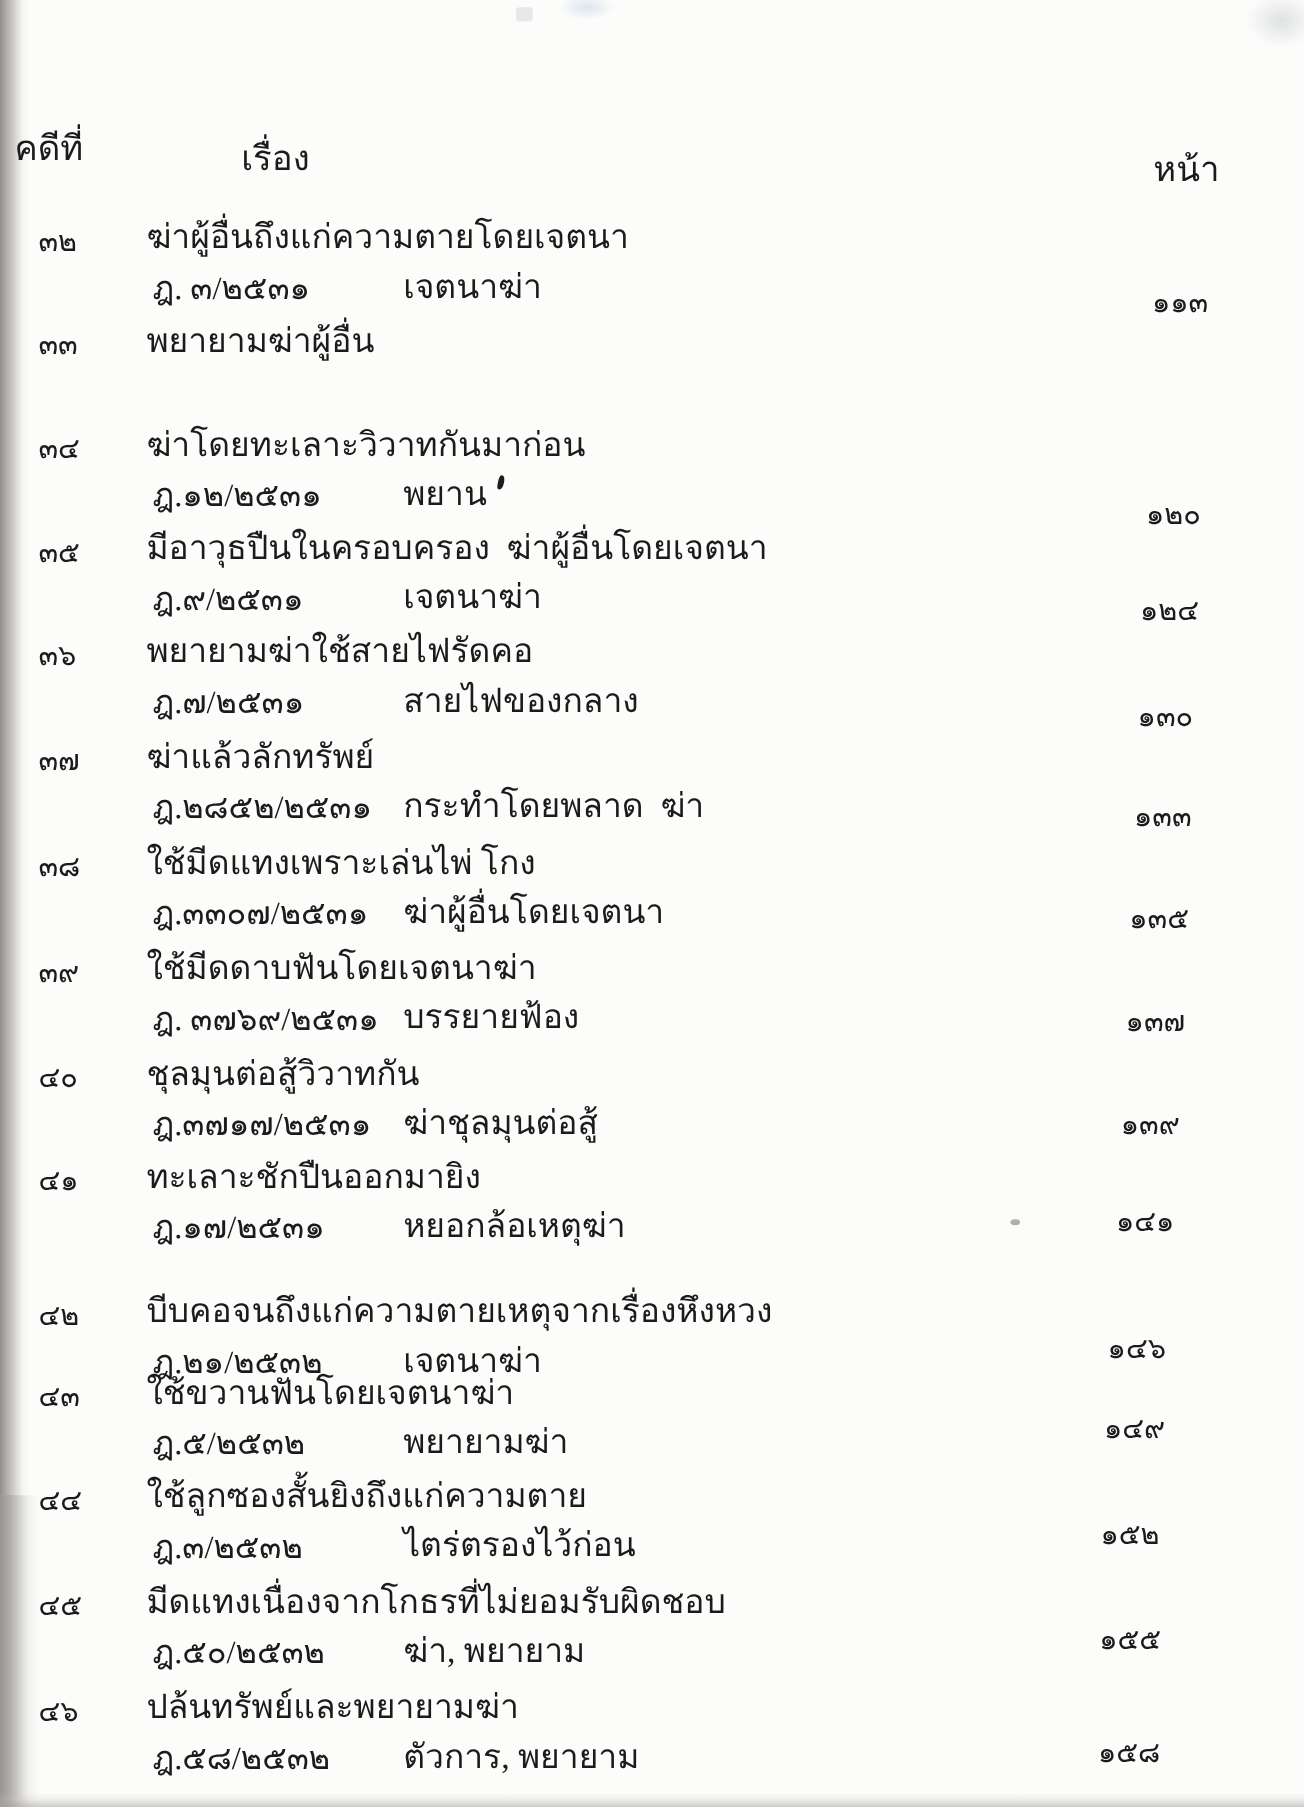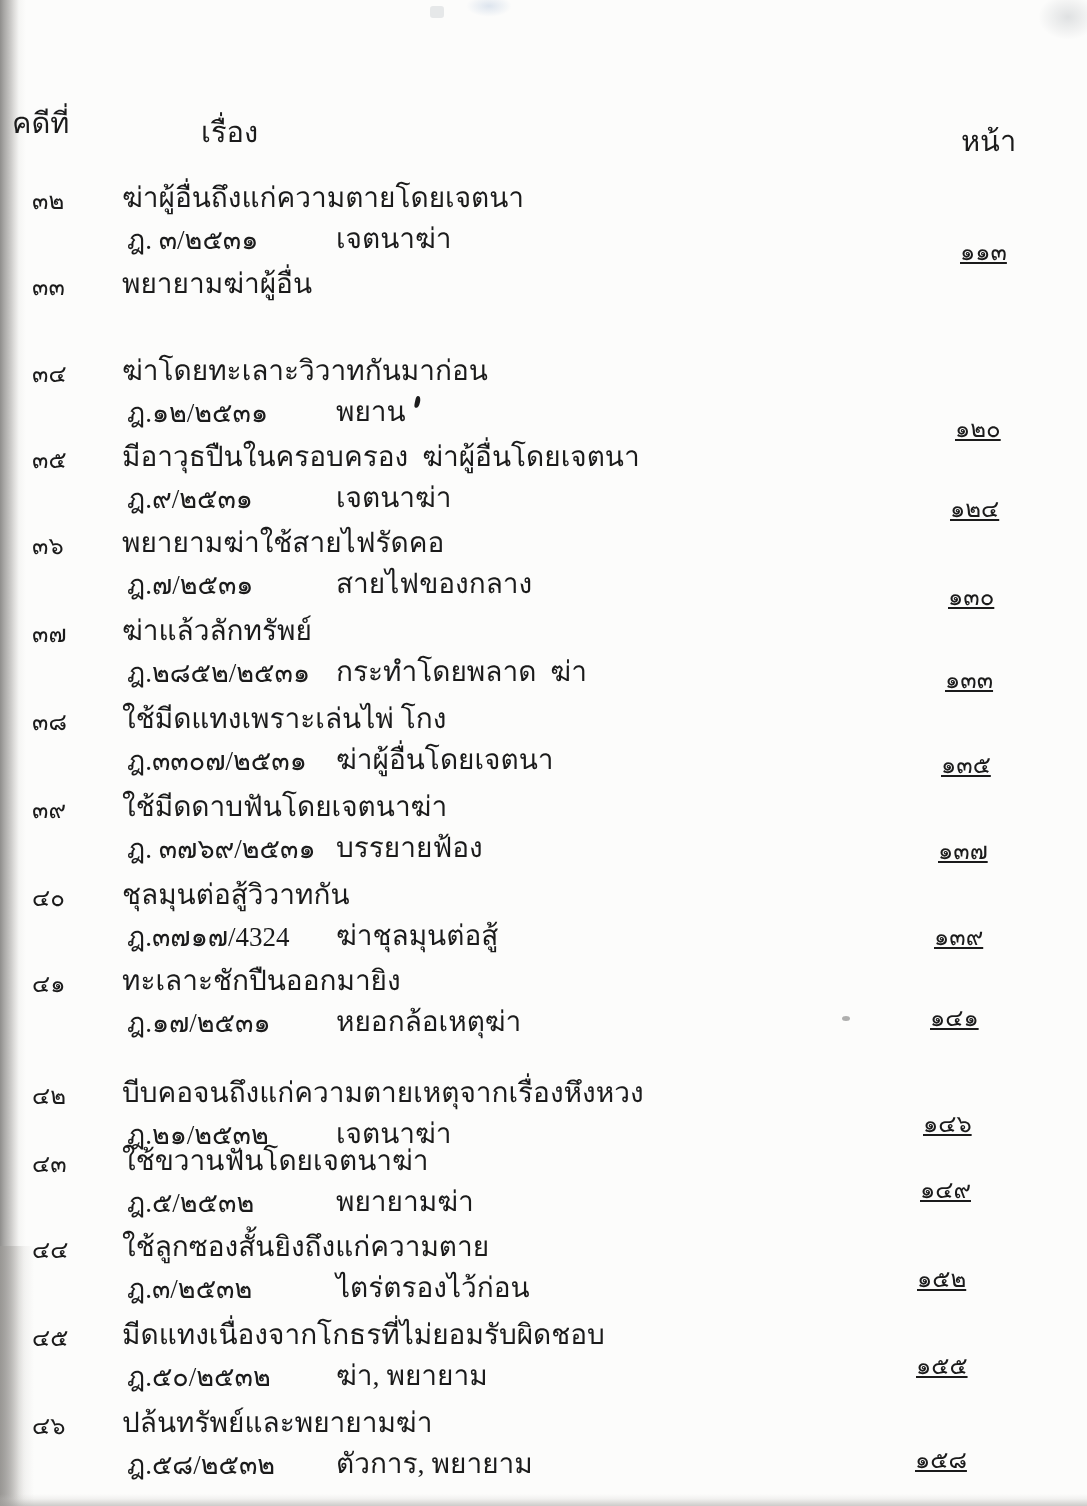--- a/index.html
+++ b/index.html
@@ -31,21 +31,21 @@
   .hdr-case{left:12px;top:100px;}
   .hdr-subject{left:201px;top:109px;}
   .hdr-page{left:961px;top:118px;}
   
   .row{position:absolute;left:0;width:1087px;height:88px;}
   .case-no{position:absolute;left:12px;top:6px;font-size:24px;white-space:nowrap;margin-left:20px;}
   .subject{position:absolute;left:122px;top:0;font-size:28px;white-space:nowrap;text-align:center;}
   .line2{position:absolute;left:0;top:43px;width:1087px;height:44px;padding-left:17px;}
   .citation{position:absolute;left:127px;top:0;font-size:27px;white-space:nowrap;}
   .keyword{position:absolute;left:336px;top:-2px;font-size:28px;white-space:nowrap;}
-  .page-no{position:absolute;left:960px;top:4px;font-size:24px;white-space:nowrap;text-decoration:underline;}
+  .page-no{position:absolute;left:960px;top:4px;font-size:24px;white-space:nowrap;}
 </style>
 </head>
 <body>
 
 <div class="scan-edge-left"></div>
 <div class="scan-edge-left-bottom"></div>
 <div class="scan-edge-bottom"></div>
 <div class="smudge-top-right"></div>
 <div class="smudge-top-blue"></div>
 <div class="smudge-top-gray"></div>
@@ -128,21 +128,21 @@
     <span class="citation">ฎ. ๓๗๖๙/๒๕๓๑</span>
     <span class="keyword">บรรยายฟ้อง</span>
     <span class="page-no" style="transform:translate(-22px,0px)">๑๓๗</span>
   </div>
 </div>
 
 <div class="row" style="top:872px">
   <span class="case-no">๔๐</span>
   <span class="subject">ชุลมุนต่อสู้วิวาทกัน</span>
   <div class="line2">
-    <span class="citation">ฎ.๓๗๑๗/4324</span>
+    <span class="citation">ฎ.๓๗๑๗/๒๕๓๑</span>
     <span class="keyword">ฆ่าชุลมุนต่อสู้</span>
     <span class="page-no" style="transform:translate(-26px,-2px)">๑๓๙</span>
   </div>
 </div>
 
 <div class="row" style="top:958px">
   <span class="case-no">๔๑</span>
   <span class="subject">ทะเลาะชักปืนออกมายิง</span>
   <div class="line2">
     <span class="citation">ฎ.๑๗/๒๕๓๑</span>

